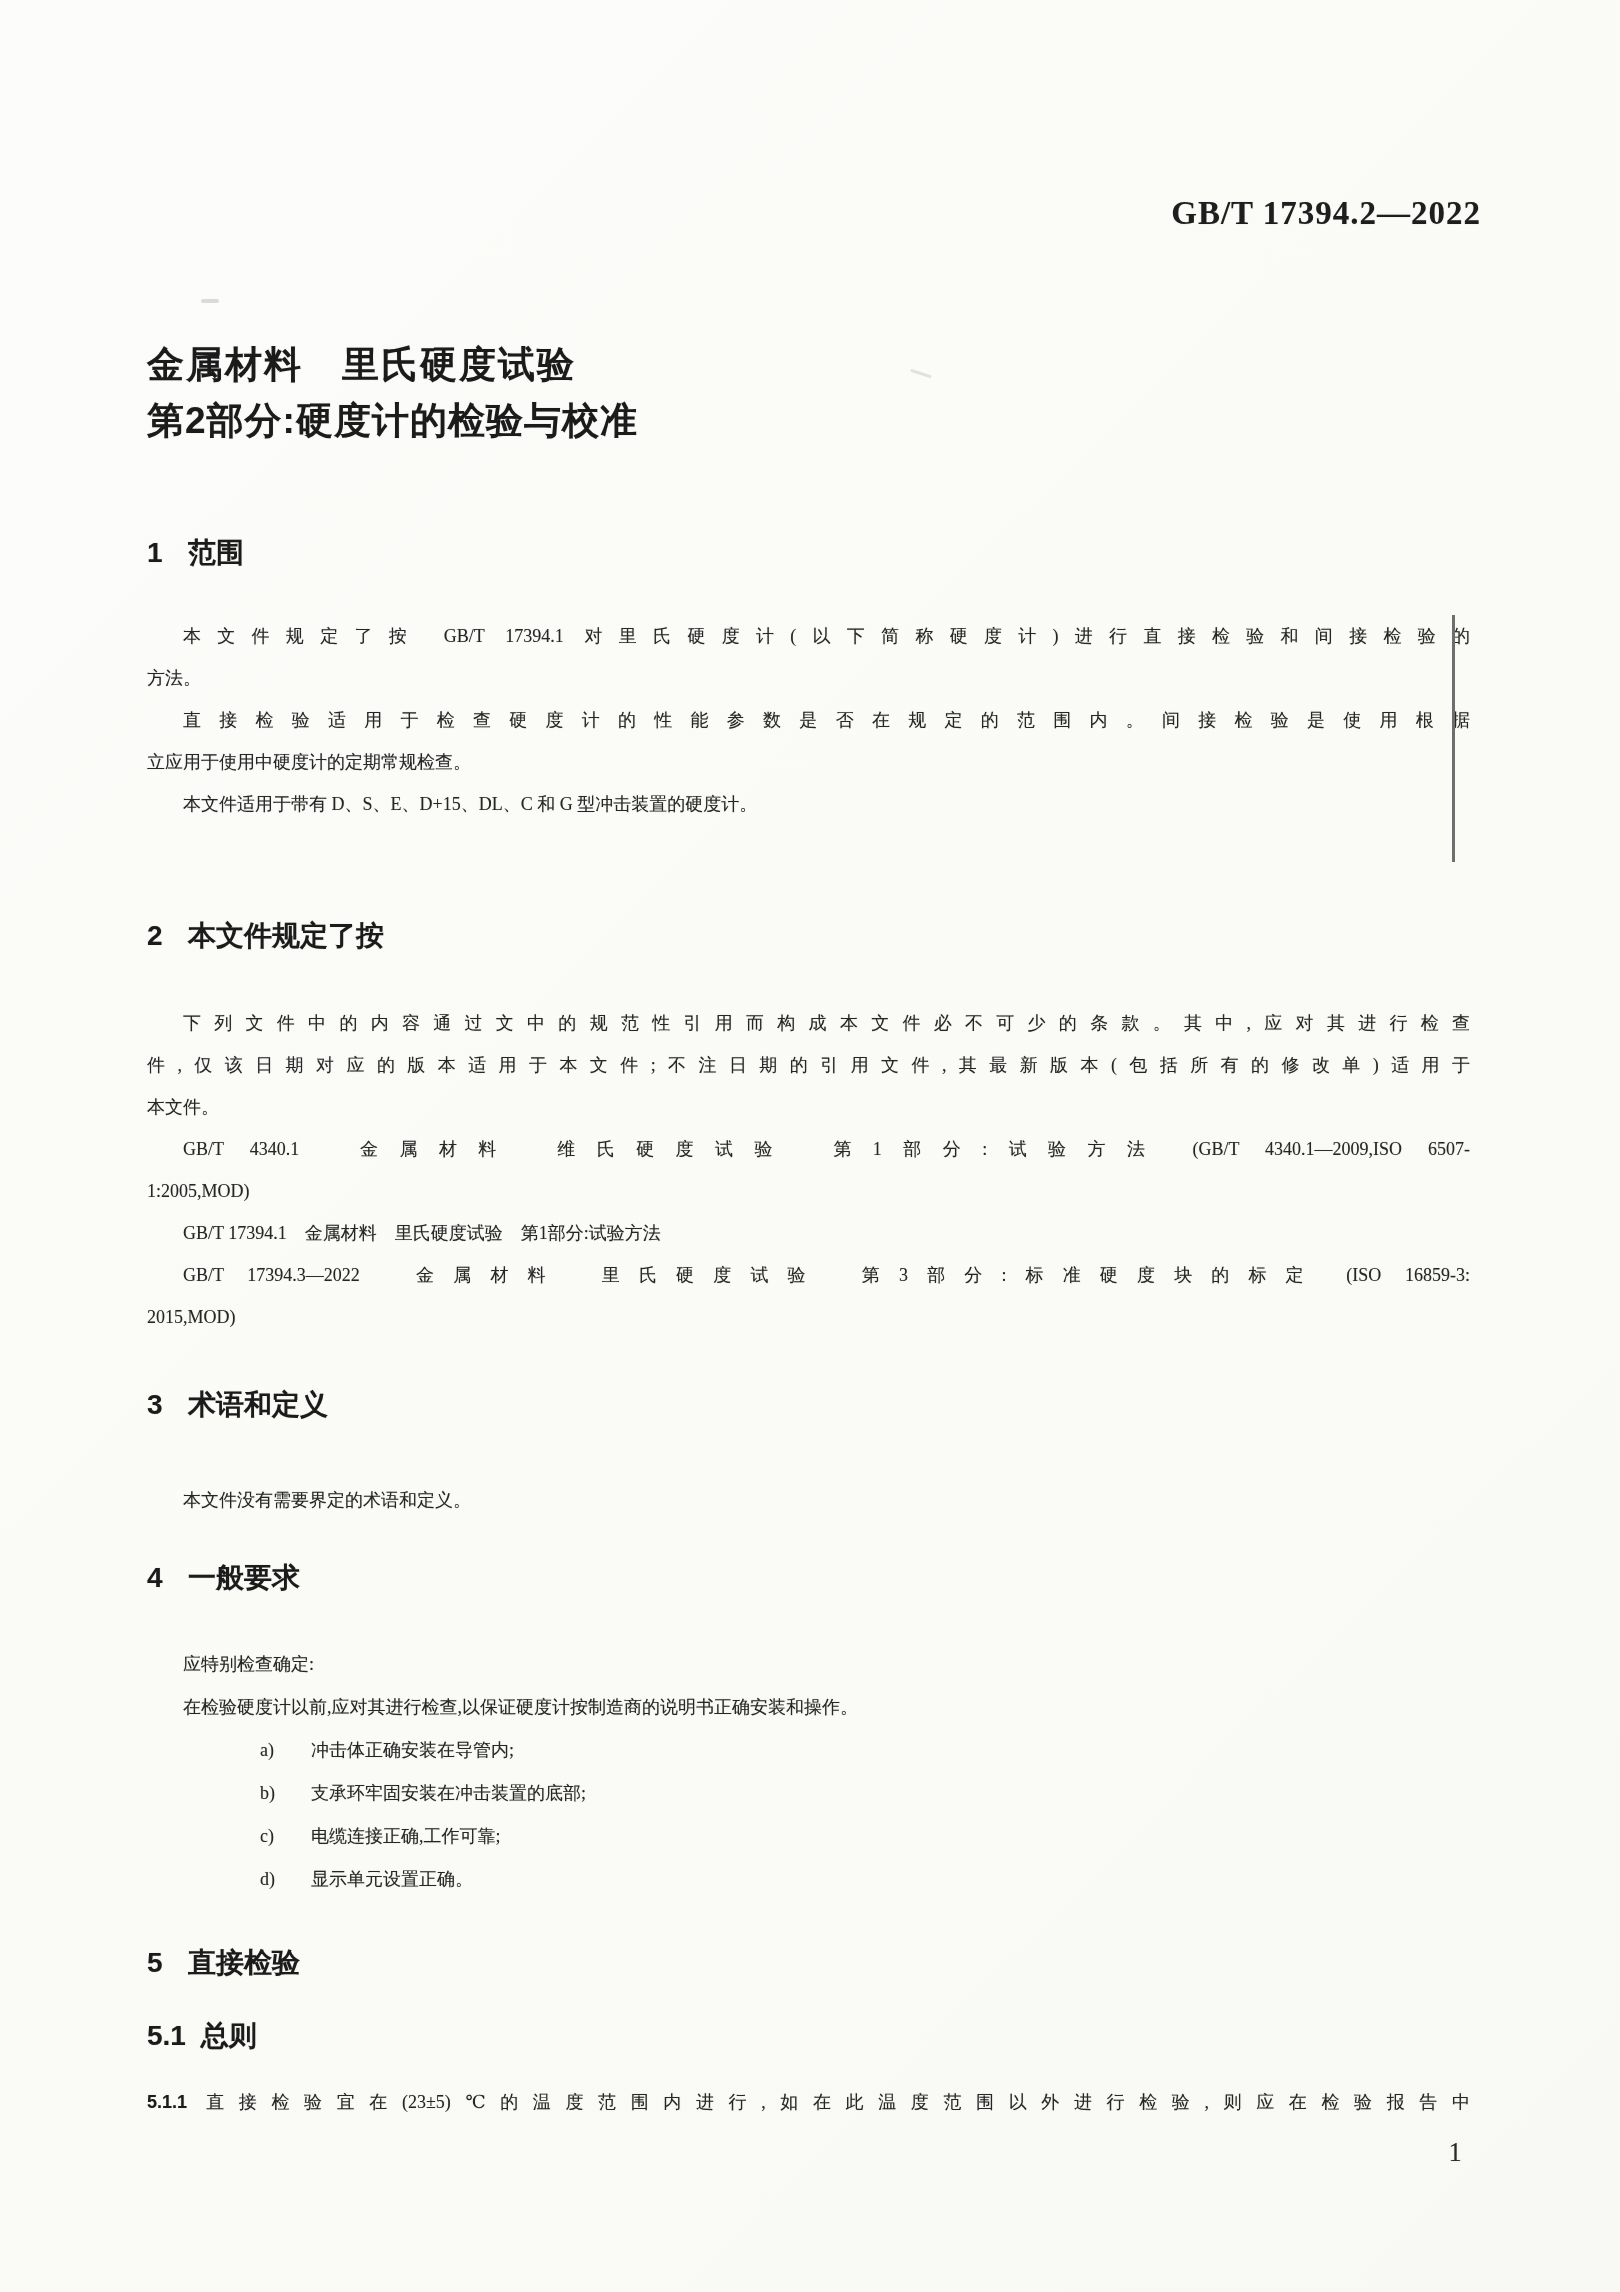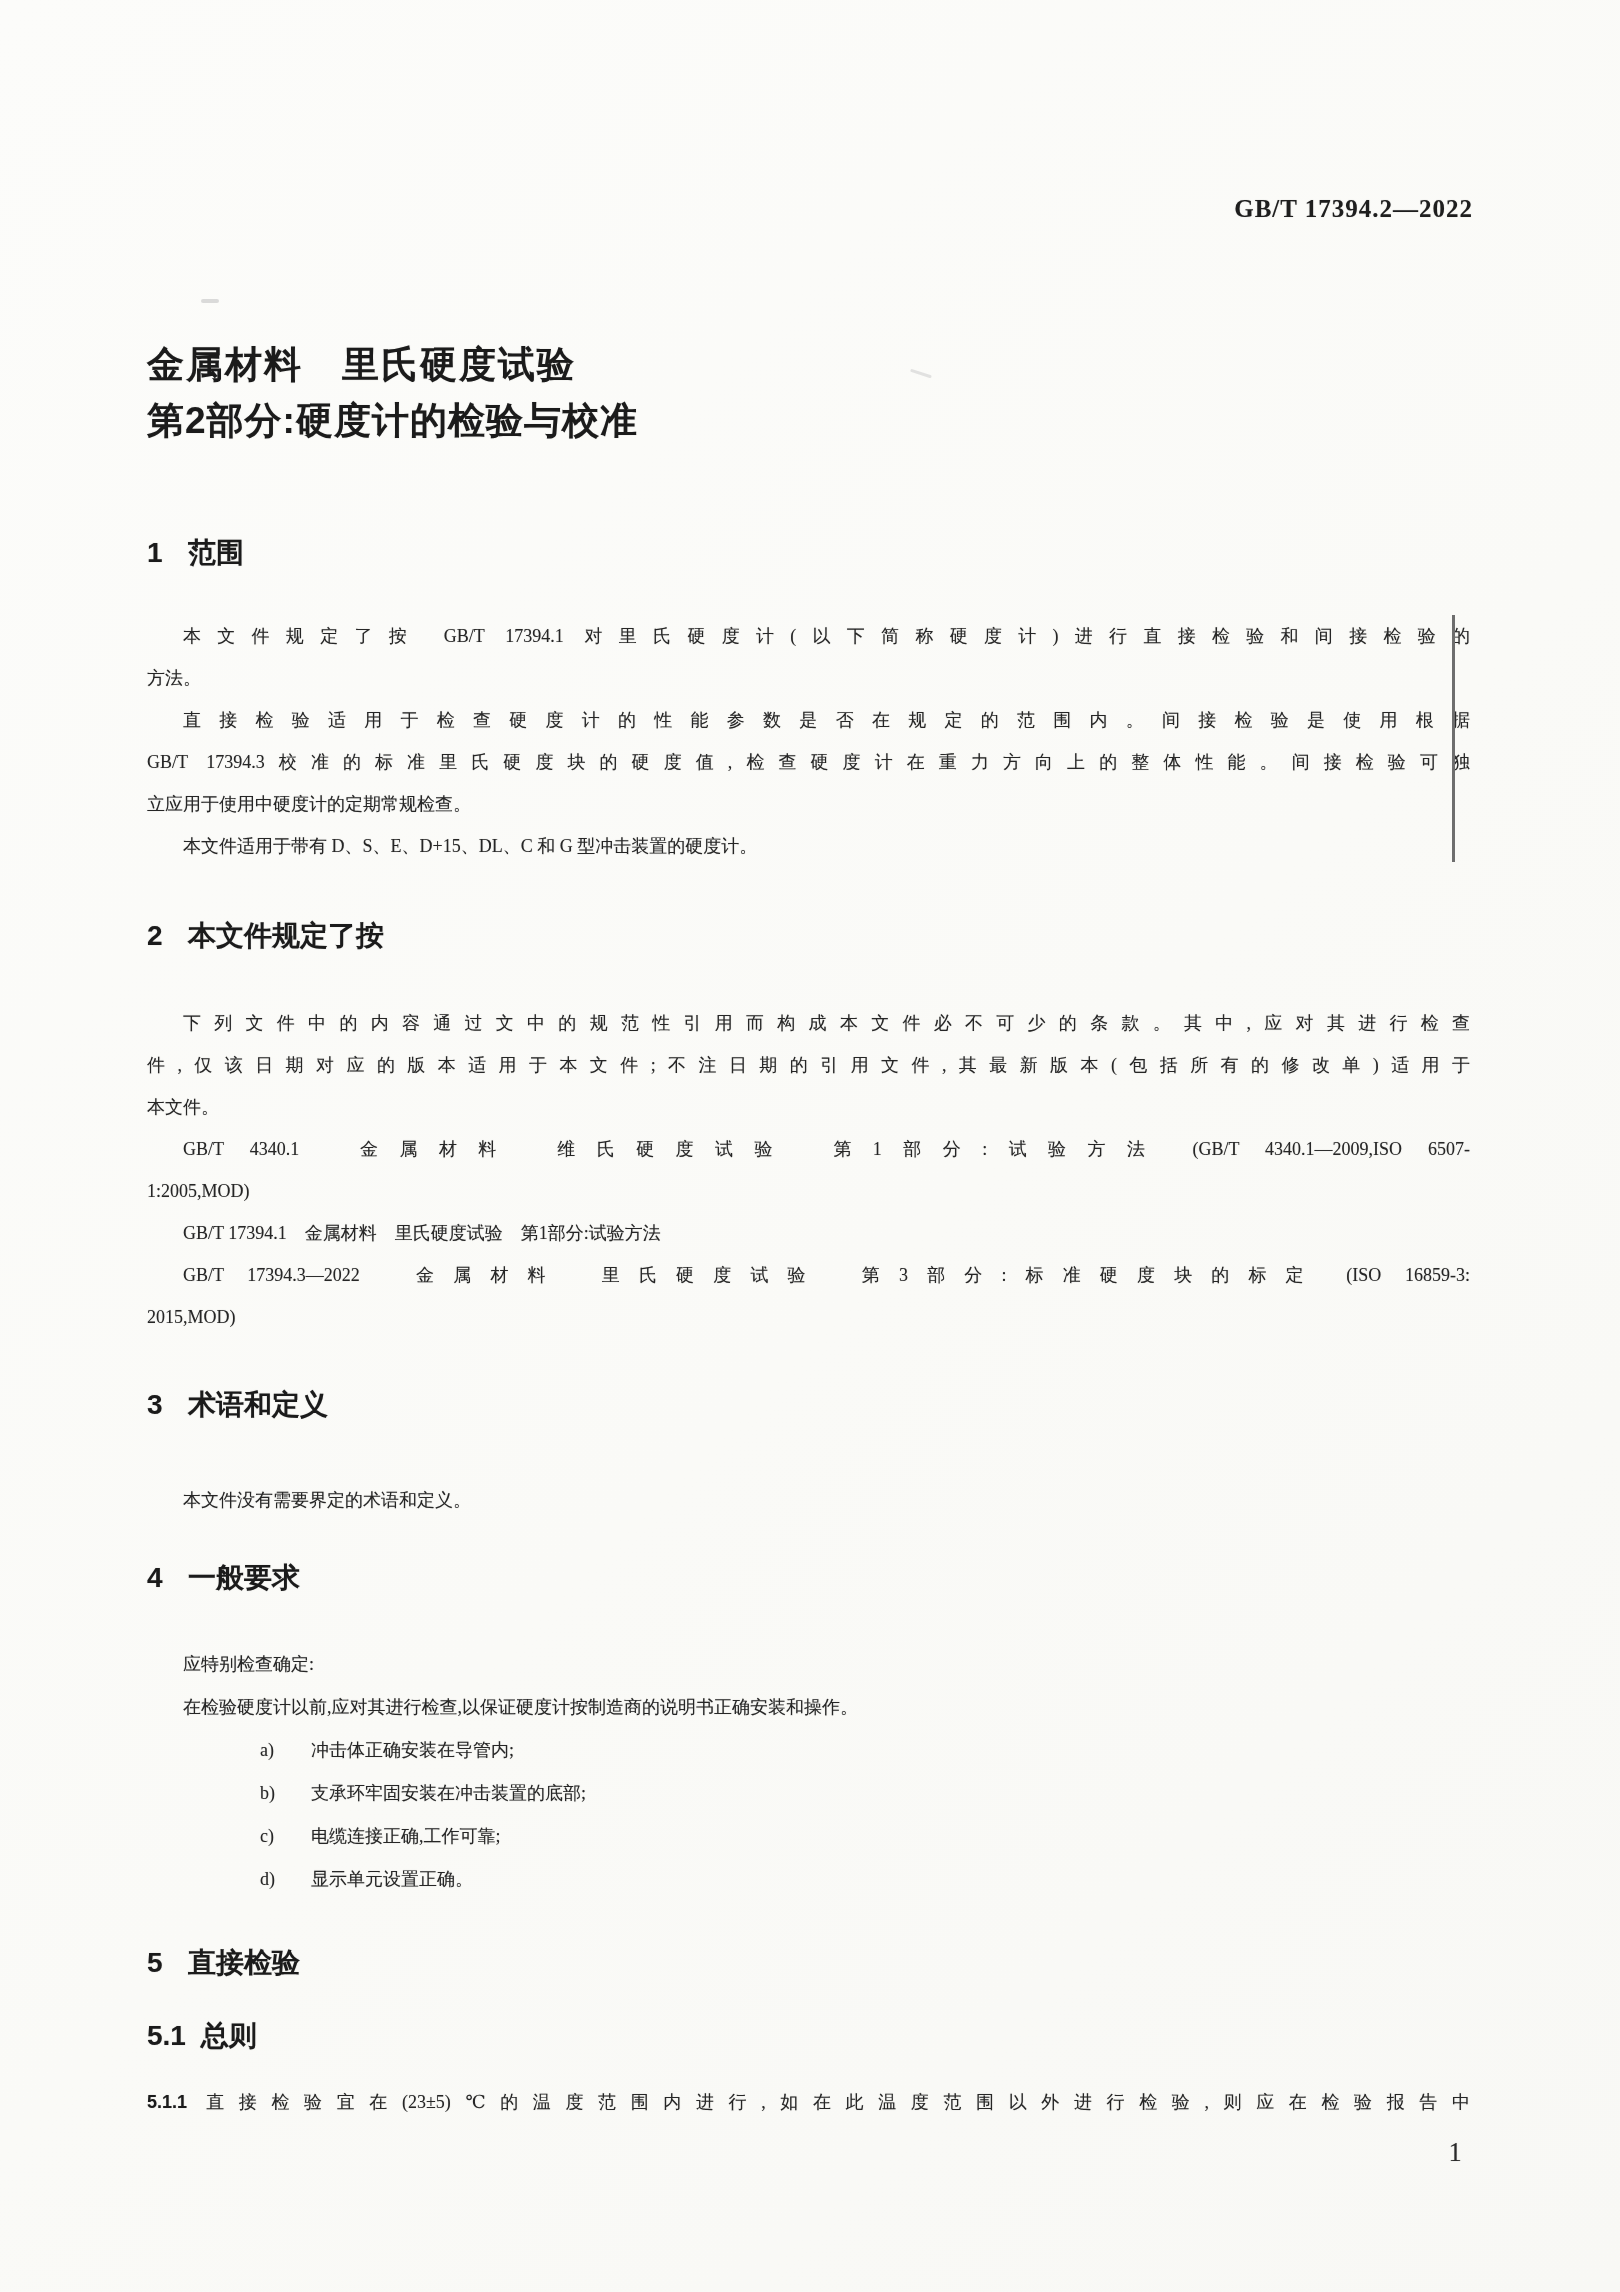--- a/index.html
+++ b/index.html
@@ -8,23 +8,23 @@
     position:relative;
     background:linear-gradient(135deg,#fcfcfa 0%,#fafaf7 55%,#f8f8f5 100%);
     font-family:"Liberation Serif","DejaVu Serif",serif;
     color:#262626;
     overflow:hidden;
   }
   .txt{ text-shadow:0 0 1px rgba(70,70,70,.35); }
 
   
   .doc-number{
-    position:absolute; top:195px; right:147px;
+    position:absolute; top:195px; right:139px;
     font-family:"Liberation Serif","DejaVu Serif",serif;
-    font-weight:700; font-size:25px; letter-spacing:1px; color:#1e1e1e;
+    font-weight:700; font-size:33px; letter-spacing:1px; color:#1e1e1e;
   }
   .page-number{
     position:absolute; top:2137px; left:1411px; width:88px;
     text-align:center; font-size:26.5px; color:#2a2a2a;
   }
 
   
   .title-block{ position:absolute; left:147px; width:1035px; text-align:left;
     font-family:"Liberation Sans","DejaVu Sans",sans-serif; font-weight:700; color:#1b1b1b;}
   .title-l1{ top:340px; font-size:37px; letter-spacing:2px;}
@@ -80,21 +80,20 @@
 <div class="artifact art-2"></div>
 
 <div class="sec-head h-s1 txt">
   <span class="no">1</span>
   <span>范围</span>
 </div>
 <div class="body-block b-s1 txt">
   <div class="bl ind fill">本文件规定了按 GB/T 17394.1 对里氏硬度计(以下简称硬度计)进行直接检验和间接检验的</div>
   <div class="bl end">方法。</div>
   <div class="bl ind fill">直接检验适用于检查硬度计的性能参数是否在规定的范围内。间接检验是使用根据</div>
-  <div class="bl fill">GB/T 17394.3校准的标准里氏硬度块的硬度值,检查硬度计在重力方向上的整体性能。间接检验可独</div>
   <div class="bl end">立应用于使用中硬度计的定期常规检查。</div>
   <div class="bl ind end">本文件适用于带有 D、S、E、D+15、DL、C 和 G 型冲击装置的硬度计。</div>
 </div>
 <div class="change-bar"></div>
 
 <div class="sec-head h-s2 txt">
   <span class="no">2</span>
   <span>本文件规定了按</span>
 </div>
 <div class="body-block b-s2 txt">

